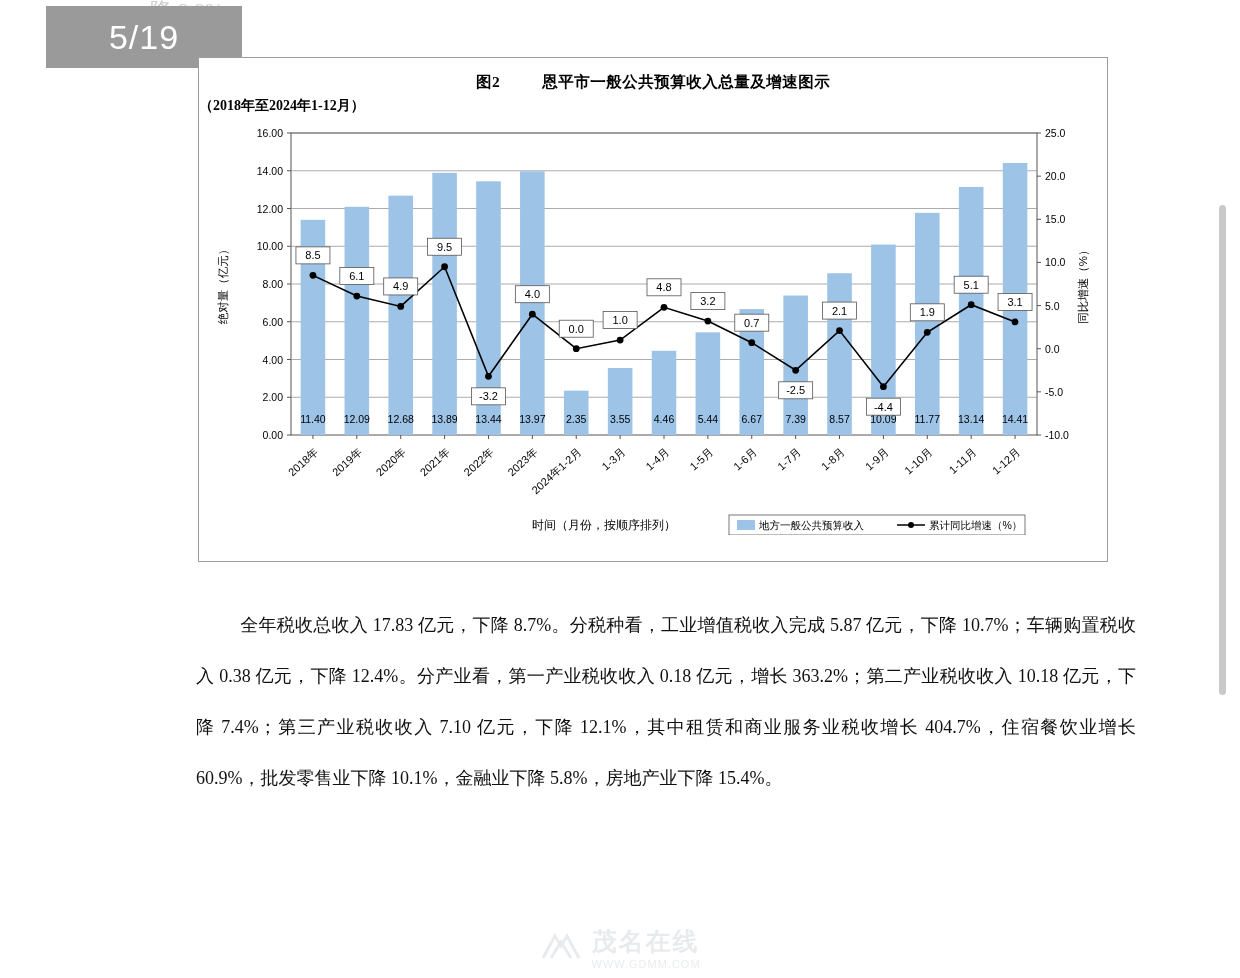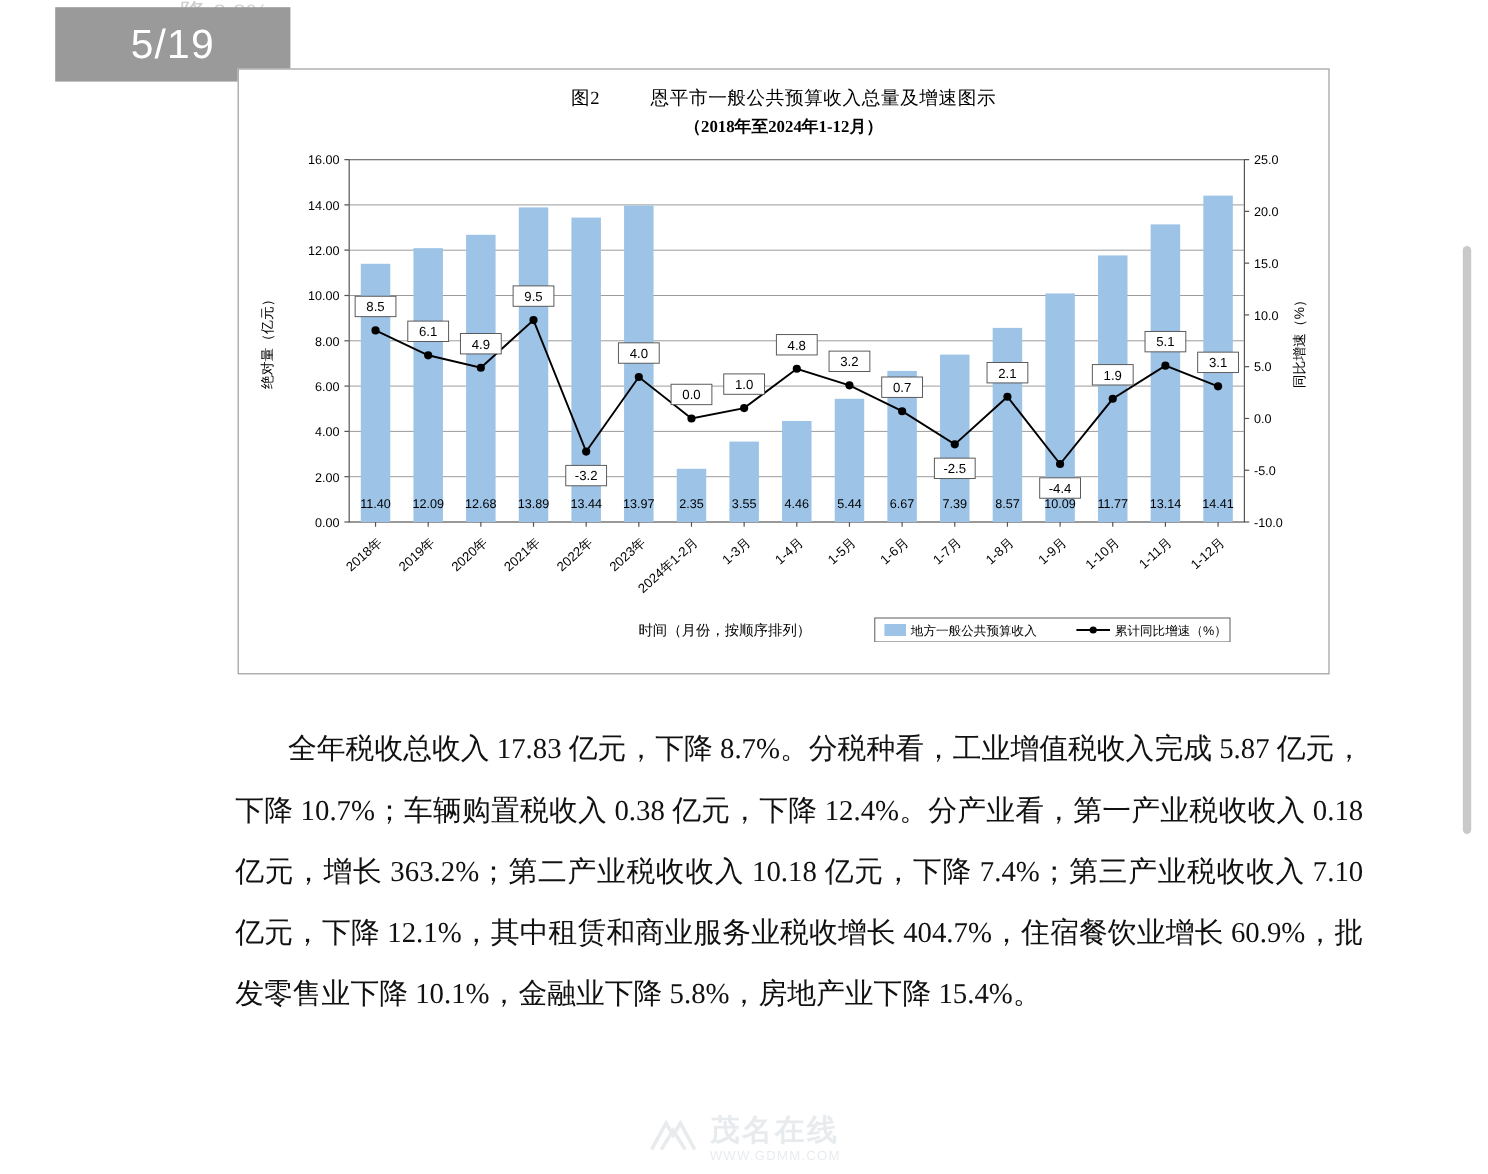--- a/index.html
+++ b/index.html
@@ -23,33 +23,33 @@
   .scrollbar{
     position:absolute;right:14px;top:205px;width:7px;height:490px;
     background:#c9c9c9;border-radius:4px;
   }
   
   .figure{
     position:absolute;left:198px;top:57px;width:910px;height:505px;
     border:1px solid #9d9d9d;background:#ffffff;box-sizing:border-box;
   }
   .fig-title{
-    text-align:center;font-weight:normal;font-size:15.5px;color:#000;
+    text-align:center;font-weight:bold;font-size:15.5px;color:#000;
     margin-top:14px;letter-spacing:0.5px;
   }
   .fig-title .gap{display:inline-block;width:42px;}
   .fig-sub{
-    text-align:center;font-weight:bold;font-size:14px;color:#000;margin-top:4px;
+    font-weight:bold;font-size:14px;color:#000;margin-top:4px;
   }
   .plotwrap{position:relative;width:100%;height:420px;}
   svg{display:block;}
   
   .bodytext{
     position:absolute;left:196px;top:600px;width:940px;
-    font-size:24px;line-height:51px;color:#111;
+    font-size:18px;line-height:51px;color:#111;
     text-align:justify;
     font-family:"Liberation Serif", serif;
   }
   .bodytext .indent{display:inline-block;width:44px;}
   
   .watermark{
     position:absolute;left:0;right:0;bottom:6px;height:50px;
     display:flex;align-items:center;justify-content:center;gap:8px;
     opacity:.22;
   }

